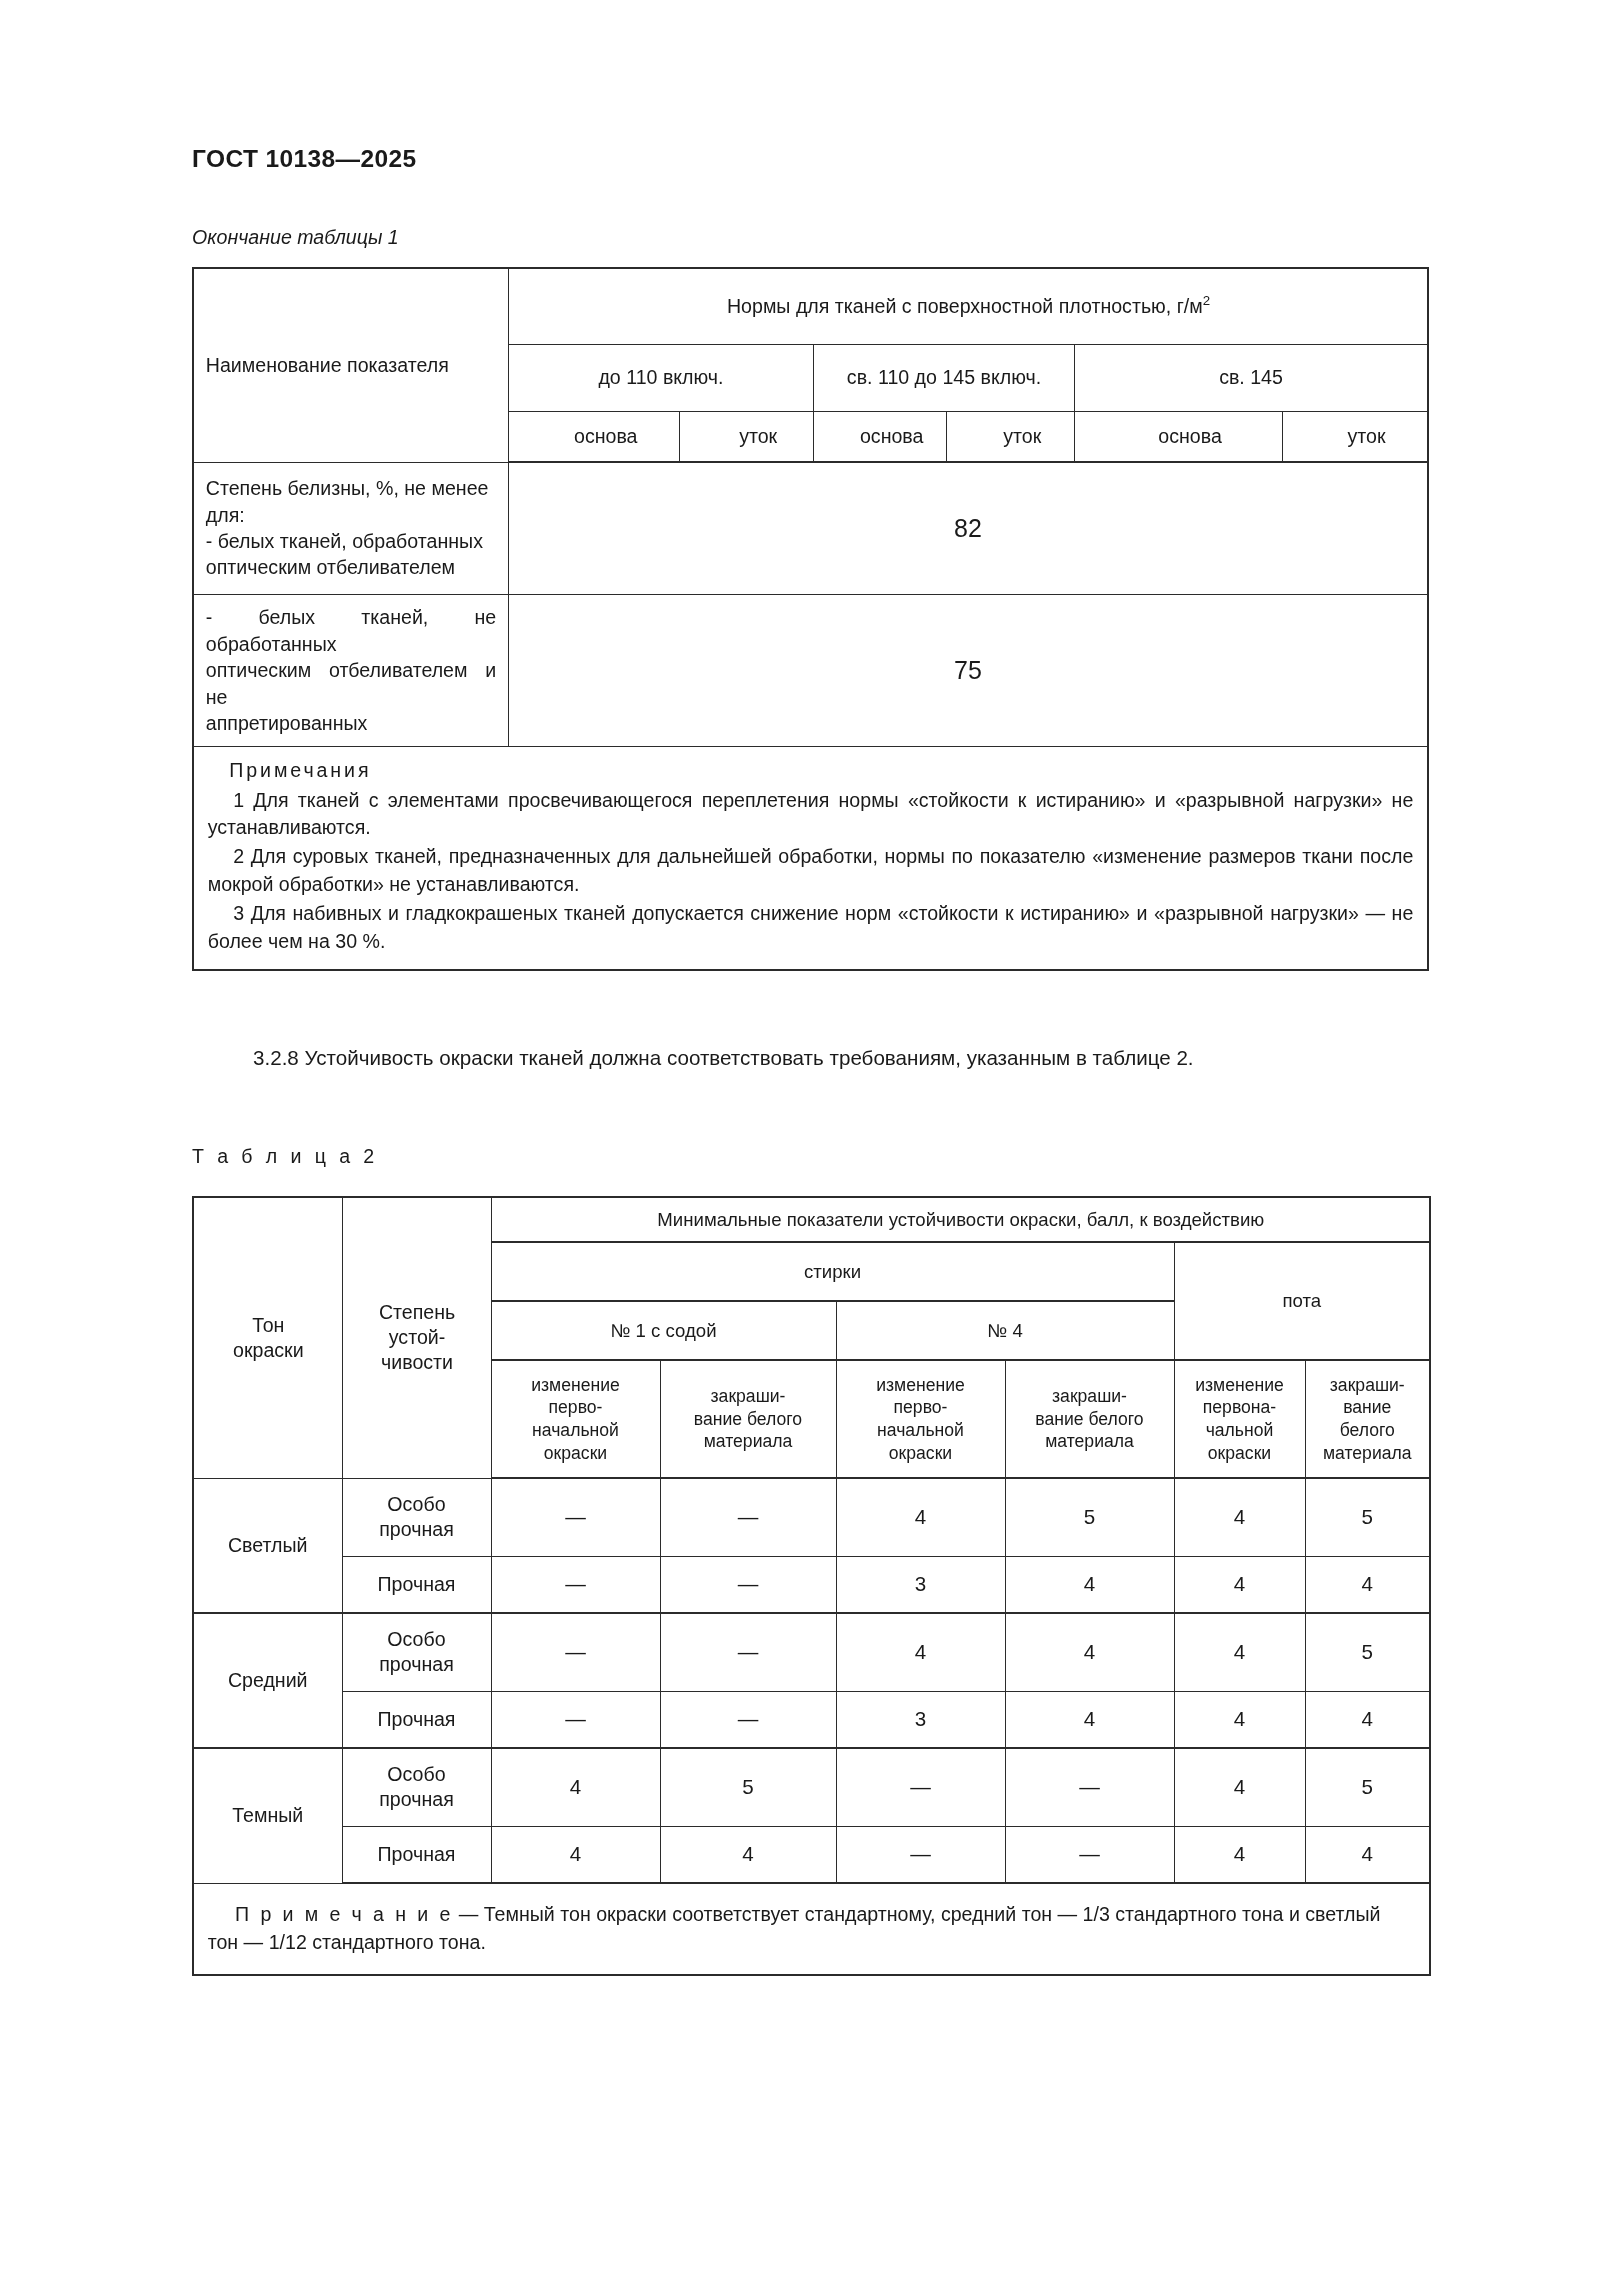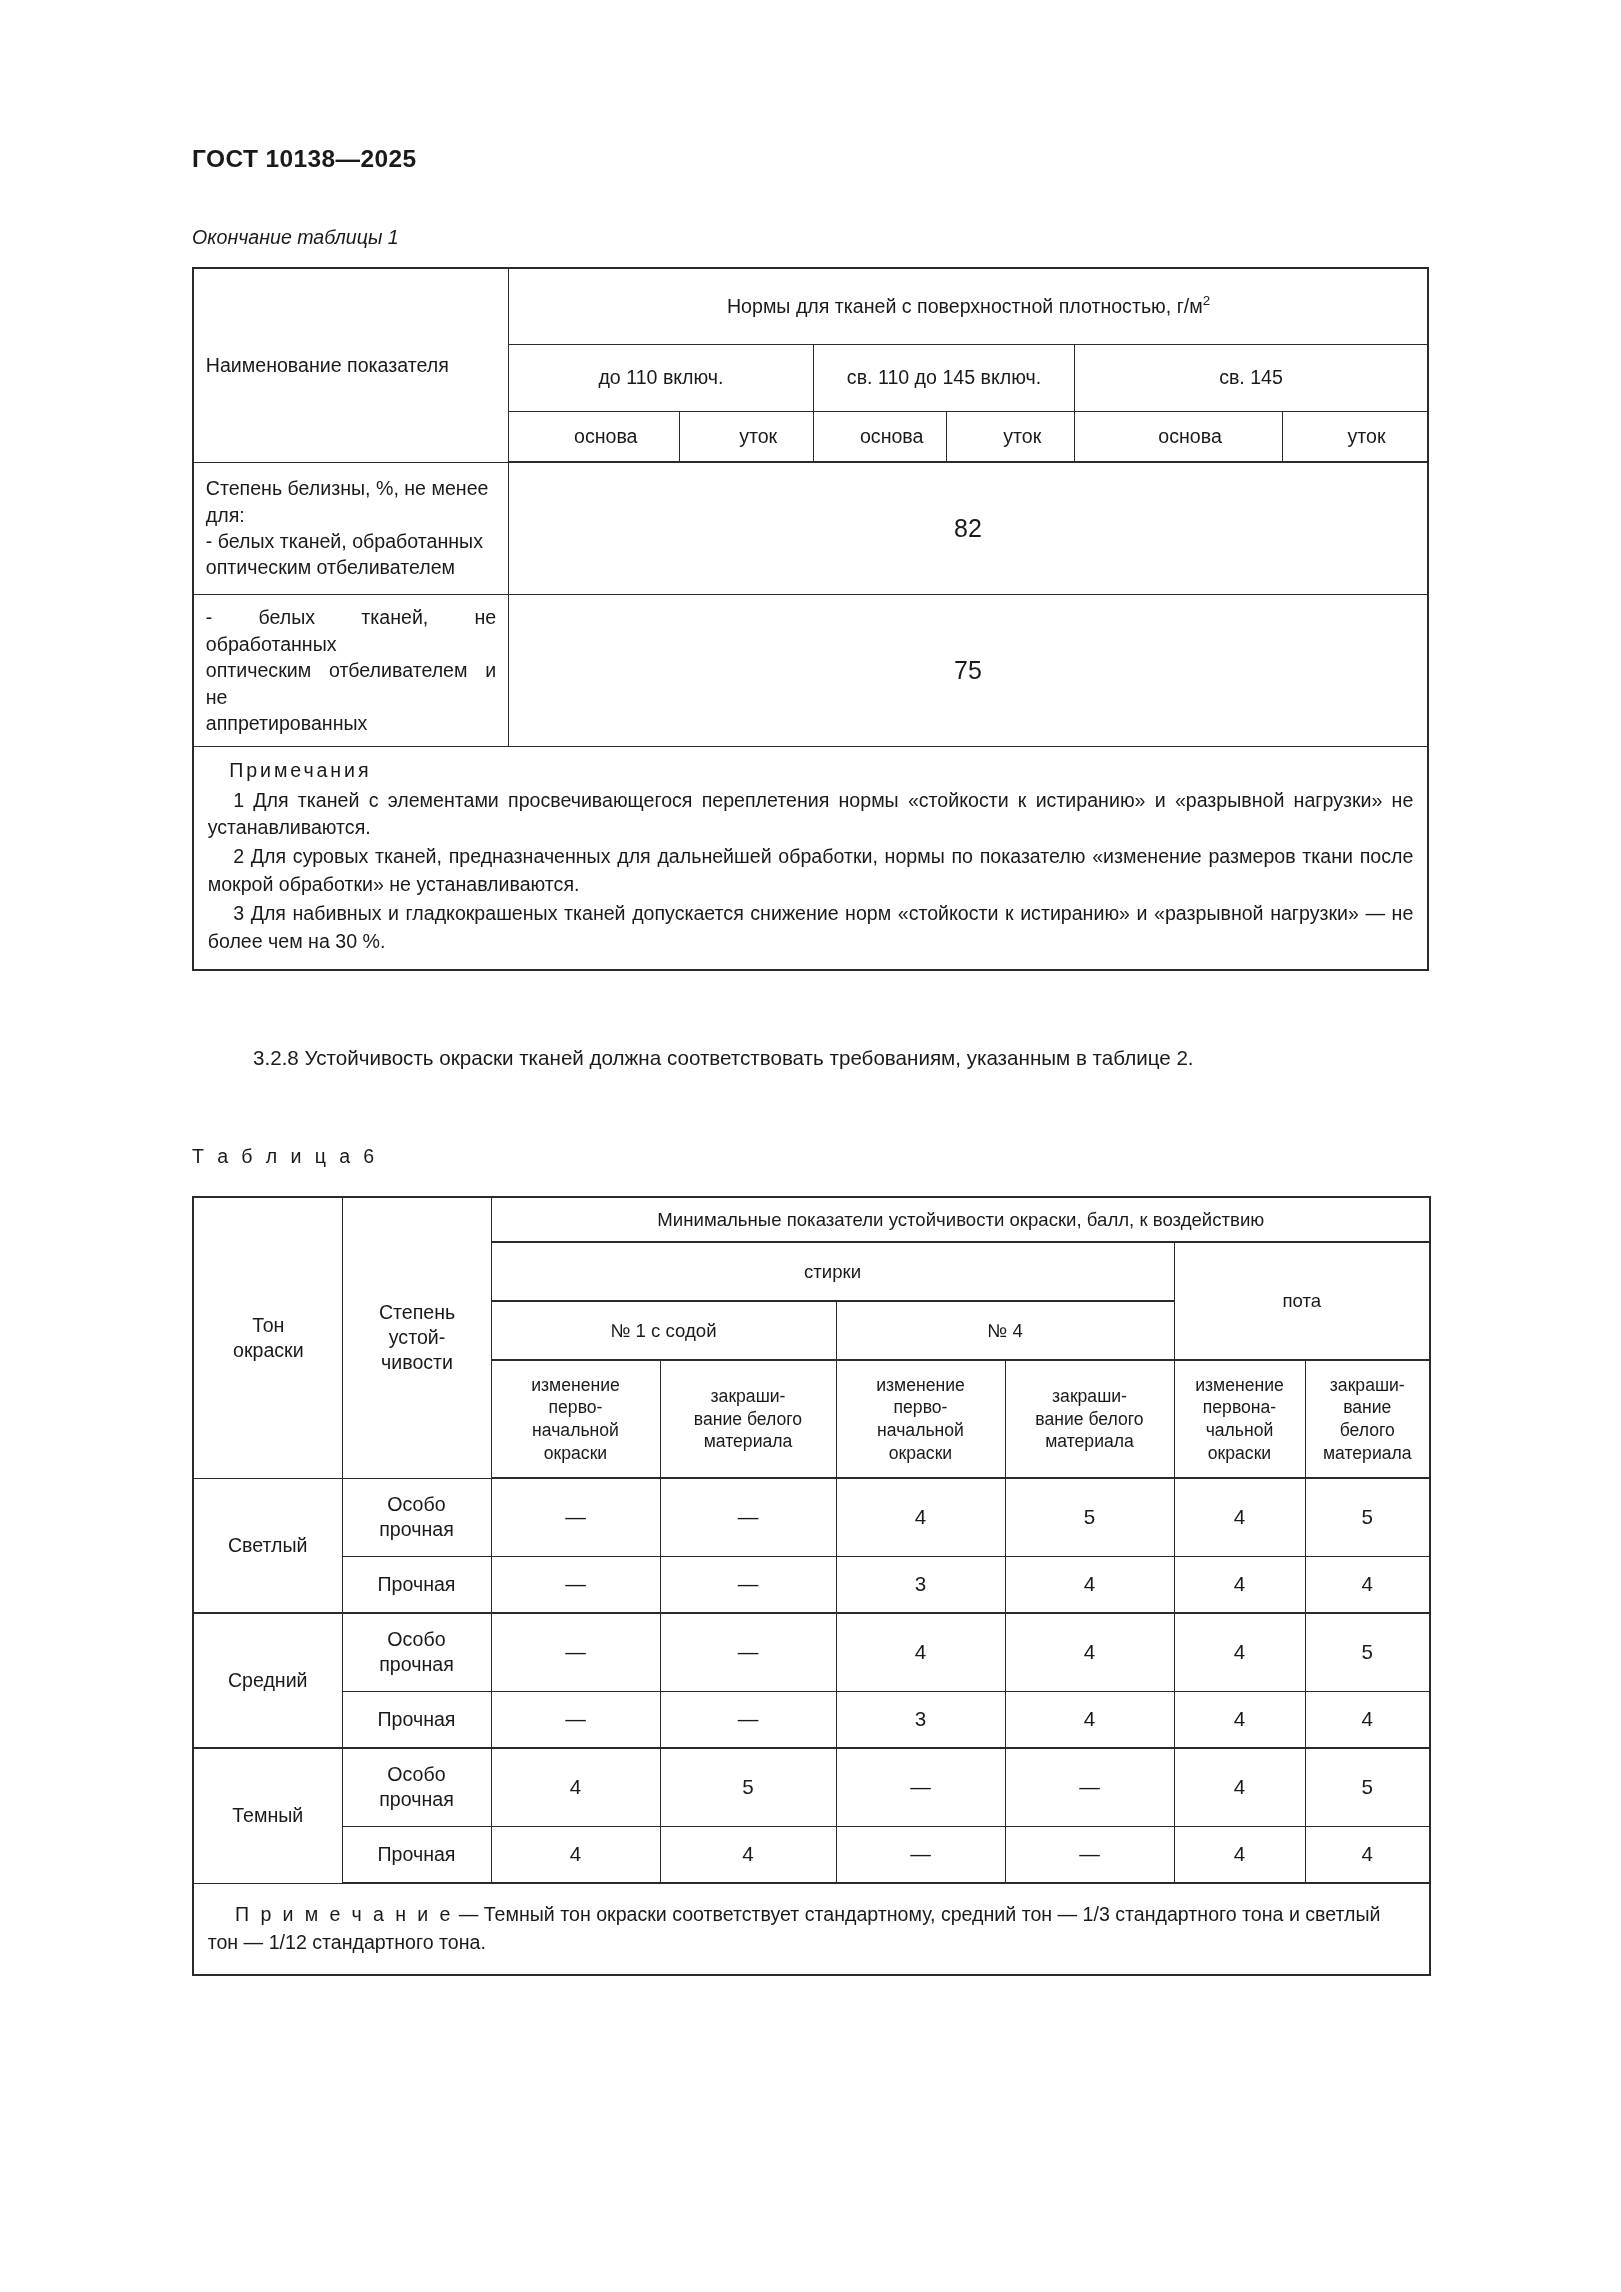--- a/index.html
+++ b/index.html
@@ -222,21 +222,21 @@
           <div class="note-item">1 Для тканей с элементами просвечивающегося переплетения нормы «стойкости к истиранию» и «разрывной нагрузки» не устанавливаются.</div>
           <div class="note-item">2 Для суровых тканей, предназначенных для дальнейшей обработки, нормы по показателю «изменение размеров ткани после мокрой обработки» не устанавливаются.</div>
           <div class="note-item">3 Для набивных и гладкокрашеных тканей допускается снижение норм «стойкости к истиранию» и «разрывной нагрузки» — не более чем на 30 %.</div>
         </td>
       </tr>
     </tbody>
   </table>
 
   <div class="para">3.2.8 Устойчивость окраски тканей должна соответствовать требованиям, указанным в таблице 2.</div>
 
-  <div class="table-label">Т а б л и ц а  6</div>
+  <div class="table-label">Т а б л и ц а  2</div>
 
   <table class="gost" id="table2">
     <colgroup>
       <col style="width:149px">
       <col style="width:149px">
       <col style="width:169px">
       <col style="width:176px">
       <col style="width:169px">
       <col style="width:169px">
       <col style="width:131px">

